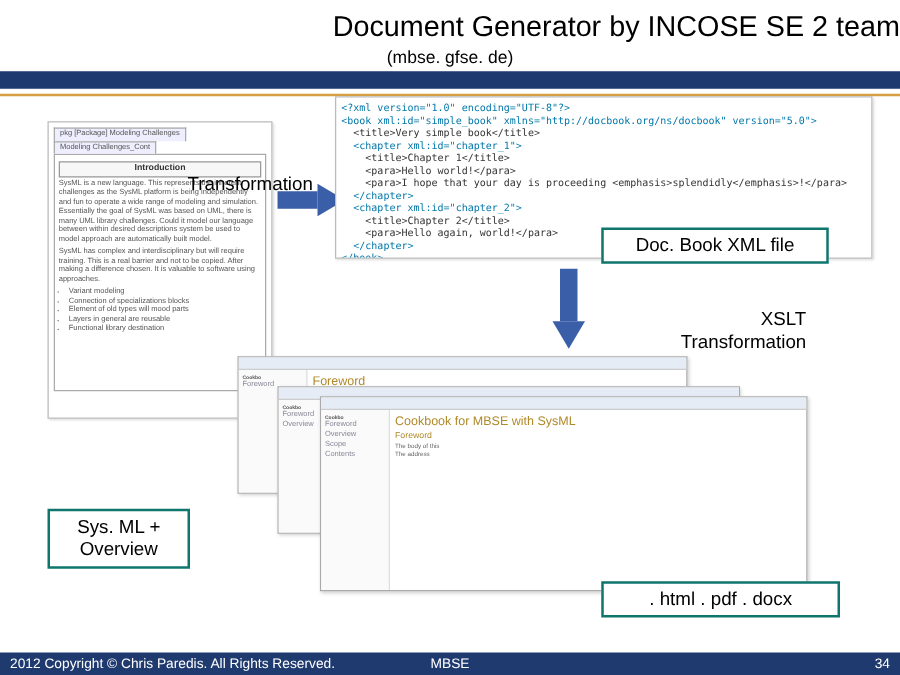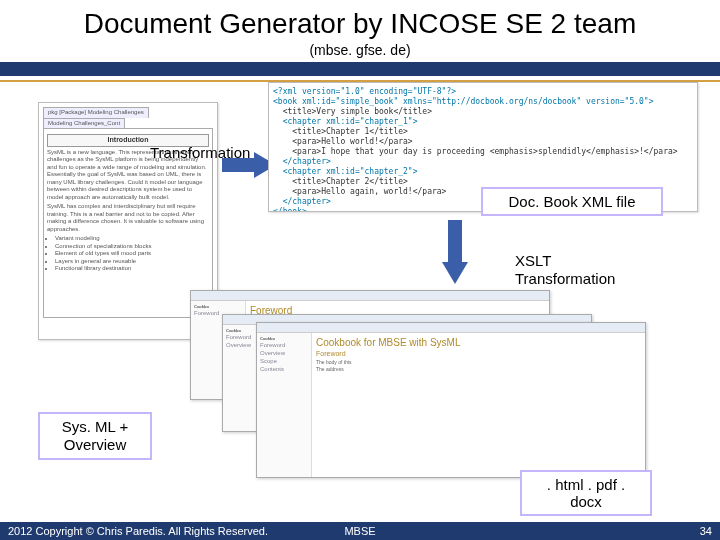--- a/index.html
+++ b/index.html
@@ -1,35 +1,35 @@
 <!DOCTYPE html>
 <html><head>
 <meta charset="utf-8">
 <style>
   *{margin:0;padding:0;box-sizing:border-box}
   body{width:720px;height:540px;font-family:Arial,sans-serif;background:#fff;position:relative;overflow:hidden}
-  .title{font-size:28px;font-weight:400;text-align:center;padding:8px 0 2px;color:#000}
+  .title{font-size:23px;font-weight:400;text-align:right;padding:8px 0 2px;color:#000}
   .subtitle{font-size:14px;text-align:center;padding:0 0 4px;color:#000}
   .bar{height:14px;background:#1f3a6e;width:100%;margin-bottom:4px}
   .bar2{height:2px;background:#d4a043;width:100%}
   .stage{position:relative;width:720px;height:430px}
   .panel{position:absolute;background:#fff;border:1px solid #bbb;box-shadow:1px 1px 2px rgba(0,0,0,.15)}
   .sysml{left:38px;top:20px;width:180px;height:238px;font-size:6px;color:#555;padding:4px;overflow:hidden;line-height:1.25}
   .sysml .tab{display:inline-block;border:1px solid #aaa;border-bottom:none;padding:1px 4px;font-size:6px;margin-right:2px;background:#eef}
   .sysml .body{border:1px solid #aaa;padding:3px;height:190px;margin-top:0}
   .sysml h4{font-size:7px;margin:2px 0;color:#333;font-weight:bold;text-align:center;border:1px solid #999;background:#f7f7f7;padding:1px}
   .sysml p{margin:2px 0}
   .sysml ul{margin:2px 0 0 8px}
   .xml{left:268px;top:0;width:430px;height:130px;font-family:monospace;font-size:8px;padding:4px;color:#333;line-height:1.25;white-space:pre;overflow:hidden}.tag{color:#07a}
-  .label{position:absolute;background:#fff;border:2px solid #c4b5fd;padding:4px 10px;font-size:15px;color:#000;text-align:center}
+  .label{position:absolute;background:#fff;border:2px solid #0f766e;padding:4px 10px;font-size:15px;color:#000;text-align:center}
   .lbl-trans{left:140px;top:58px;border:none;background:transparent;font-size:15px}
   .lbl-doc{left:481px;top:105px;width:182px}
-  .lbl-xslt{left:505px;top:166px;width:150px;border:none;background:transparent;line-height:1.2;text-align:left}
+  .lbl-xslt{left:505px;top:166px;width:150px;border:none;background:transparent;line-height:1.2;text-align:right}
   .lbl-sysml{left:38px;top:330px;width:114px;line-height:1.2}
-  .lbl-out{left:520px;top:388px;width:132px}
+  .lbl-out{left:481px;top:388px;width:191px}
   .arrow{position:absolute}
   .arrow-r{left:222px;top:70px;width:55px;height:26px}
   .arrow-r::before{content:"";position:absolute;left:0;top:6px;width:32px;height:14px;background:#3a5fa8}
   .arrow-r::after{content:"";position:absolute;left:32px;top:0;border-left:22px solid #3a5fa8;border-top:13px solid transparent;border-bottom:13px solid transparent}
   .arrow-d{left:442px;top:138px;width:26px;height:66px}
   .arrow-d::before{content:"";position:absolute;left:6px;top:0;width:14px;height:42px;background:#3a5fa8}
   .arrow-d::after{content:"";position:absolute;left:0;top:42px;border-top:22px solid #3a5fa8;border-left:13px solid transparent;border-right:13px solid transparent}
   .outwin{position:absolute;background:#fff;border:1px solid #aaa;box-shadow:1px 1px 3px rgba(0,0,0,.2);font-size:6px;color:#555}
   .ow1{left:190px;top:208px;width:360px;height:110px}
   .ow2{left:222px;top:232px;width:370px;height:118px}

